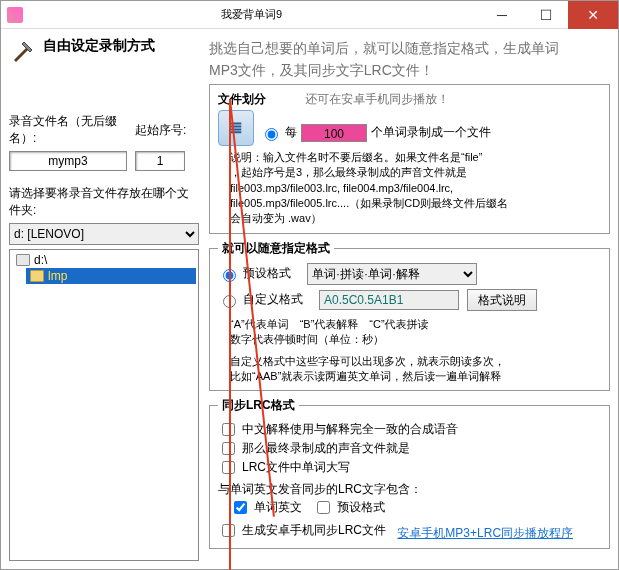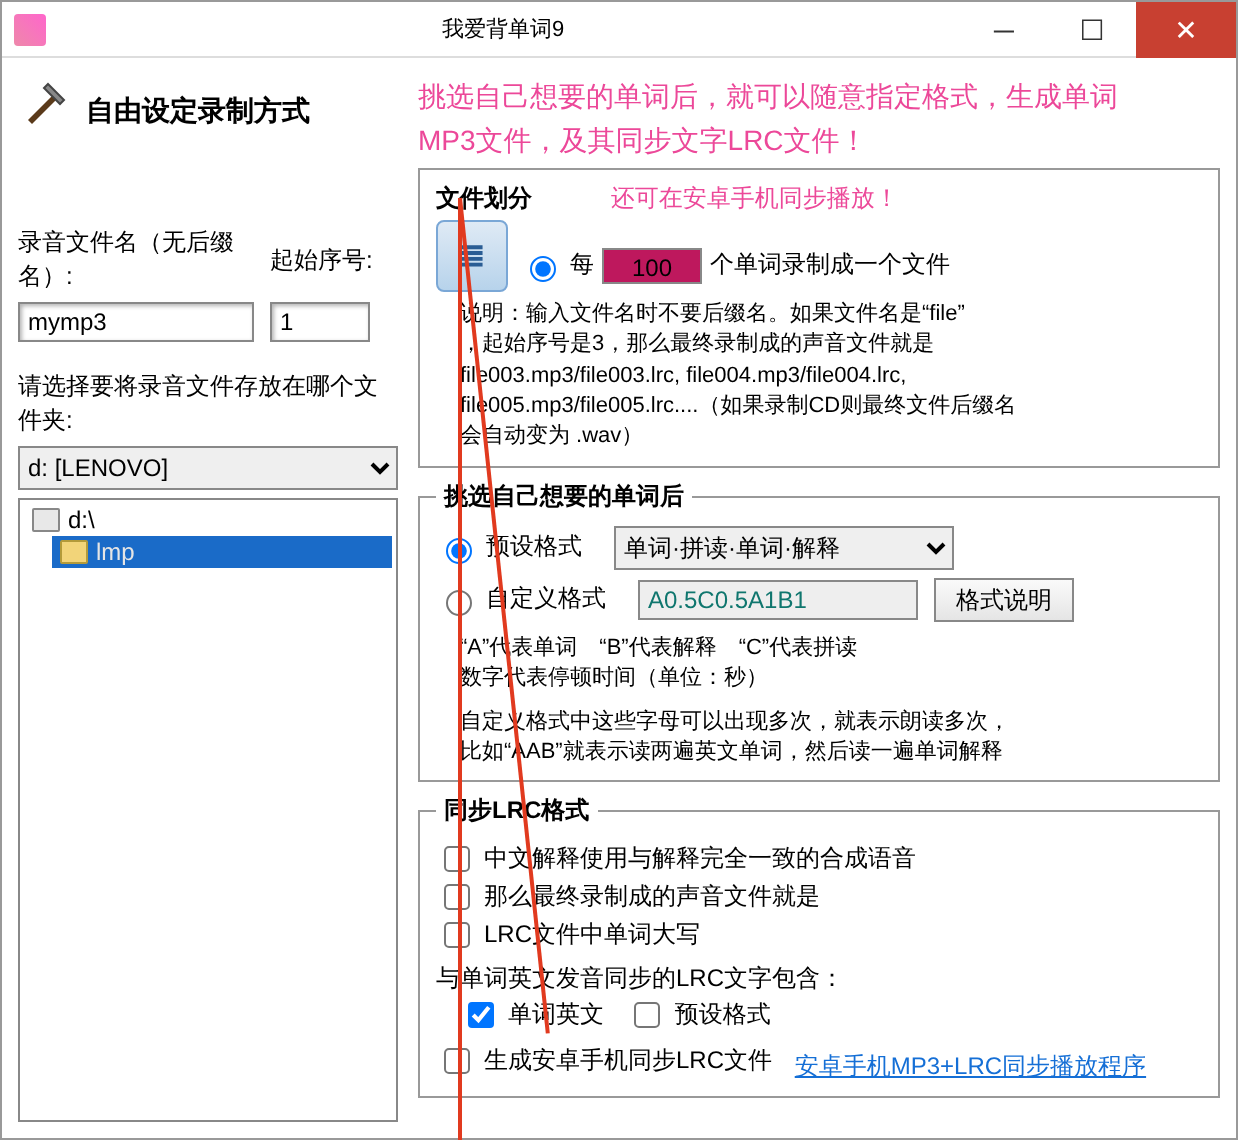--- a/index.html
+++ b/index.html
@@ -7,38 +7,38 @@
   .window { width: 619px; height: 570px; border: 1px solid #999; background: #fff; position: relative; }
   .titlebar { height: 28px; background: #fff; border-bottom: 1px solid #ddd; display: flex; align-items: center; }
   .title-icon { width: 16px; height: 16px; margin-left: 6px; background: linear-gradient(45deg,#e8a,#f6c); border-radius: 2px; }
   .title-text { flex: 1; text-align: center; font-size: 11px; }
   .win-btns { display: flex; }
   .win-btn { width: 44px; height: 28px; display: flex; align-items: center; justify-content: center; font-size: 14px; color: #333; }
   .win-btn.close { background: #c84031; color: #fff; width: 50px; }
   .body { display: flex; padding: 8px; gap: 10px; height: calc(100% - 28px); position: relative; }
   .left { width: 190px; display: flex; flex-direction: column; }
   .right { flex: 1; display: flex; flex-direction: column; overflow: hidden; }
-  .header-row { display: flex; align-items: flex-end; gap: 6px; margin-bottom: 6px; }
+  .header-row { display: flex; align-items: flex-start; gap: 6px; margin-bottom: 6px; }
   .hammer { width: 28px; height: 28px; display:flex; align-items:center; justify-content:center; }
   .bold { font-weight: bold; font-size: 14px; }
-  .red { color: #ec4899; }
+  .red { color: #737373; }
   .row { display: flex; gap: 8px; align-items: center; margin-bottom: 4px; }
   input[type=text].inset { border: 1px solid #888; background: #fff; padding: 2px 4px; font-size: 12px; height: 20px; }
-  .inset.dark { box-shadow: inset 1px 1px 2px rgba(0,0,0,.3); }
+  .inset.dark { box-shadow: inset 1px 1px 2px rgba(0,0,0,.3); text-align: center; }
   select.combo { width: 100%; border: 1px solid #888; height: 22px; font-size: 12px; }
   .tree { flex: 1; border: 1px solid #888; background: #fff; margin-top: 4px; overflow: auto; padding:2px; }
   .tree-item { padding: 1px 4px; display: flex; align-items: center; gap: 4px; }
-  .tree-item.sel { background: #1a6bc8; color: #e5e5e5; }
+  .tree-item.sel { background: #1a6bc8; color: #fde047; }
   .tree-item.child { margin-left: 14px; }
   .folder-icon { width:14px; height:12px; background:#f2d479; border:1px solid #b39a3a; border-radius:1px; }
   .drive-icon { width:14px; height:12px; background:#e8e8e8; border:1px solid #888; border-radius:1px; }
   fieldset { border: 1px solid #999; margin: 0 0 6px 0; padding: 6px 8px; }
   legend { font-weight: bold; padding: 0 4px; }
   .fengfen-icon { width:36px; height:36px; border:1px solid #7aa7d6; border-radius:4px; background:linear-gradient(#dfeaf5,#b7d3eb); display:flex; align-items:center; justify-content:center; color:#2a5d94; font-weight:bold; font-size:16px; }
-  .num-box { width: 50px; border: 1px solid #888; padding: 1px 4px; text-align: center; display:inline-block; background:#be185d; height:18px; line-height:16px; }
+  .num-box { width: 66px; border: 1px solid #888; padding: 1px 4px; text-align: center; display:inline-block; background:#ec4899; height:18px; line-height:16px; }
   .radio, .check { display:inline-flex; align-items:center; gap:4px; margin-right:8px; }
   .small { font-size: 11px; line-height: 1.4; }
   .grey-input { border:1px solid #888; background:#eee; padding:2px 4px; font-size:12px; height:20px; width:140px; color:#0f766e;}
   button.gbtn { border:1px solid #888; background:linear-gradient(#fafafa,#e5e5e5); padding:2px 10px; font-size:12px; height:22px; }
   .link { color:#156fd6; text-decoration:underline; }
   .redline { position:absolute; background:#e13a1f; }
   .redline.a { left:228px; top:70px; width:2px; height:490px; }
   .redline.b { left:228px; top:70px; width:2px; height:420px; transform-origin: top; transform: rotate(-6deg); }
   .indent { margin-left: 12px; }
 </style>
@@ -126,21 +126,21 @@
               <div>，起始序号是3，那么最终录制成的声音文件就是</div>
               <div>file003.mp3/file003.lrc, file004.mp3/file004.lrc,</div>
               <div>file005.mp3/file005.lrc....（如果录制CD则最终文件后缀名</div>
               <div>会自动变为 .wav）</div>
             </div>
           </div>
         </div>
       </fieldset>
 
       <fieldset>
-        <legend>挑选自己想要的单词后</legend>
+        <legend>就可以随意指定格式</legend>
         <div class="row">
           <label class="radio">
               <input type="radio" name="rf" checked="" style=""> 
               <span>预设格式</span>
             </label>
           <select class="combo" style="width:170px"><option>单词·拼读·单词·解释</option></select>
         </div>
         <div class="row">
           <label class="radio">
               <input type="radio" name="rf" style=""> 

